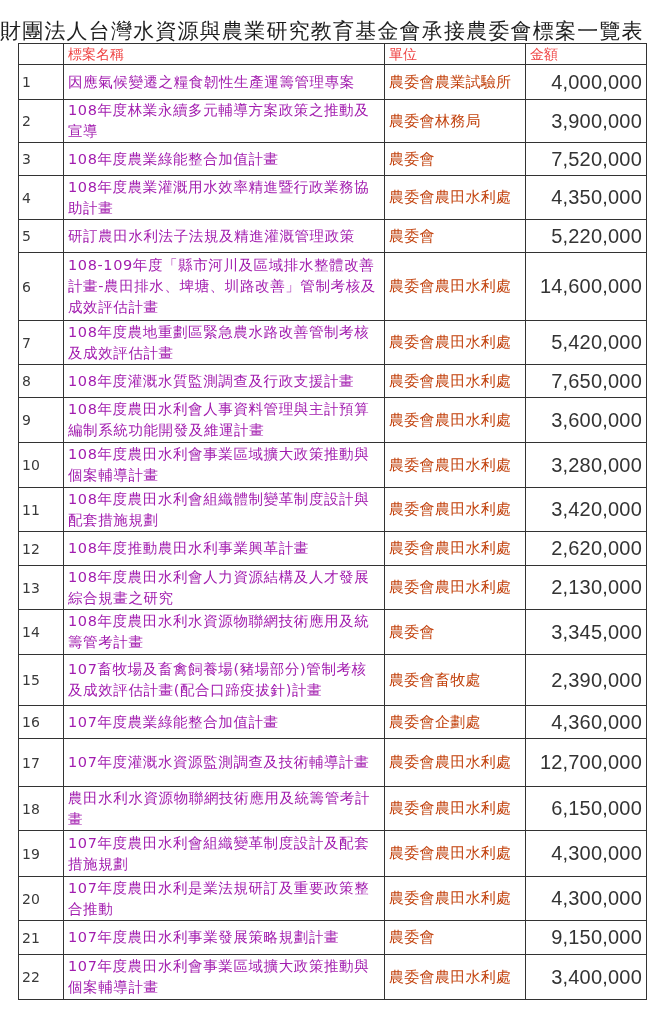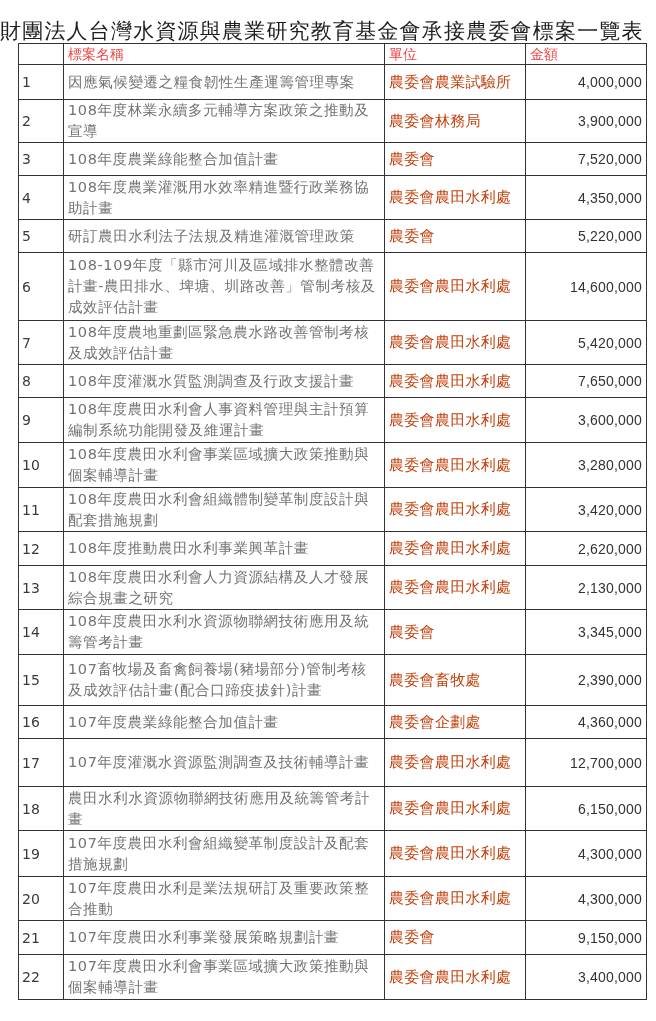--- a/index.html
+++ b/index.html
@@ -56,31 +56,31 @@
   }
   .no {
     font-size: 14px;
     color: #3a3a3a;
     padding-left: 3px !important;
   }
   .name {
     font-size: 14.5px;
     line-height: 21px;
     letter-spacing: 0.6px;
-    color: #737373;
+    color: #a21caf;
   }
   .unit {
     font-size: 15px;
     letter-spacing: 0.3px;
     color: #c2410c;
     white-space: nowrap;
   }
   .amt {
     font-family: "Liberation Sans", "DejaVu Sans", sans-serif;
-    font-size: 14px;
+    font-size: 20px;
     text-align: right !important;
     color: #333;
     white-space: nowrap;
     letter-spacing: 0.2px;
   }
 </style>
 </head>
 <body>
 
 <div class="doc-title">財團法人台灣水資源與農業研究教育基金會承接農委會標案一覽表</div>

